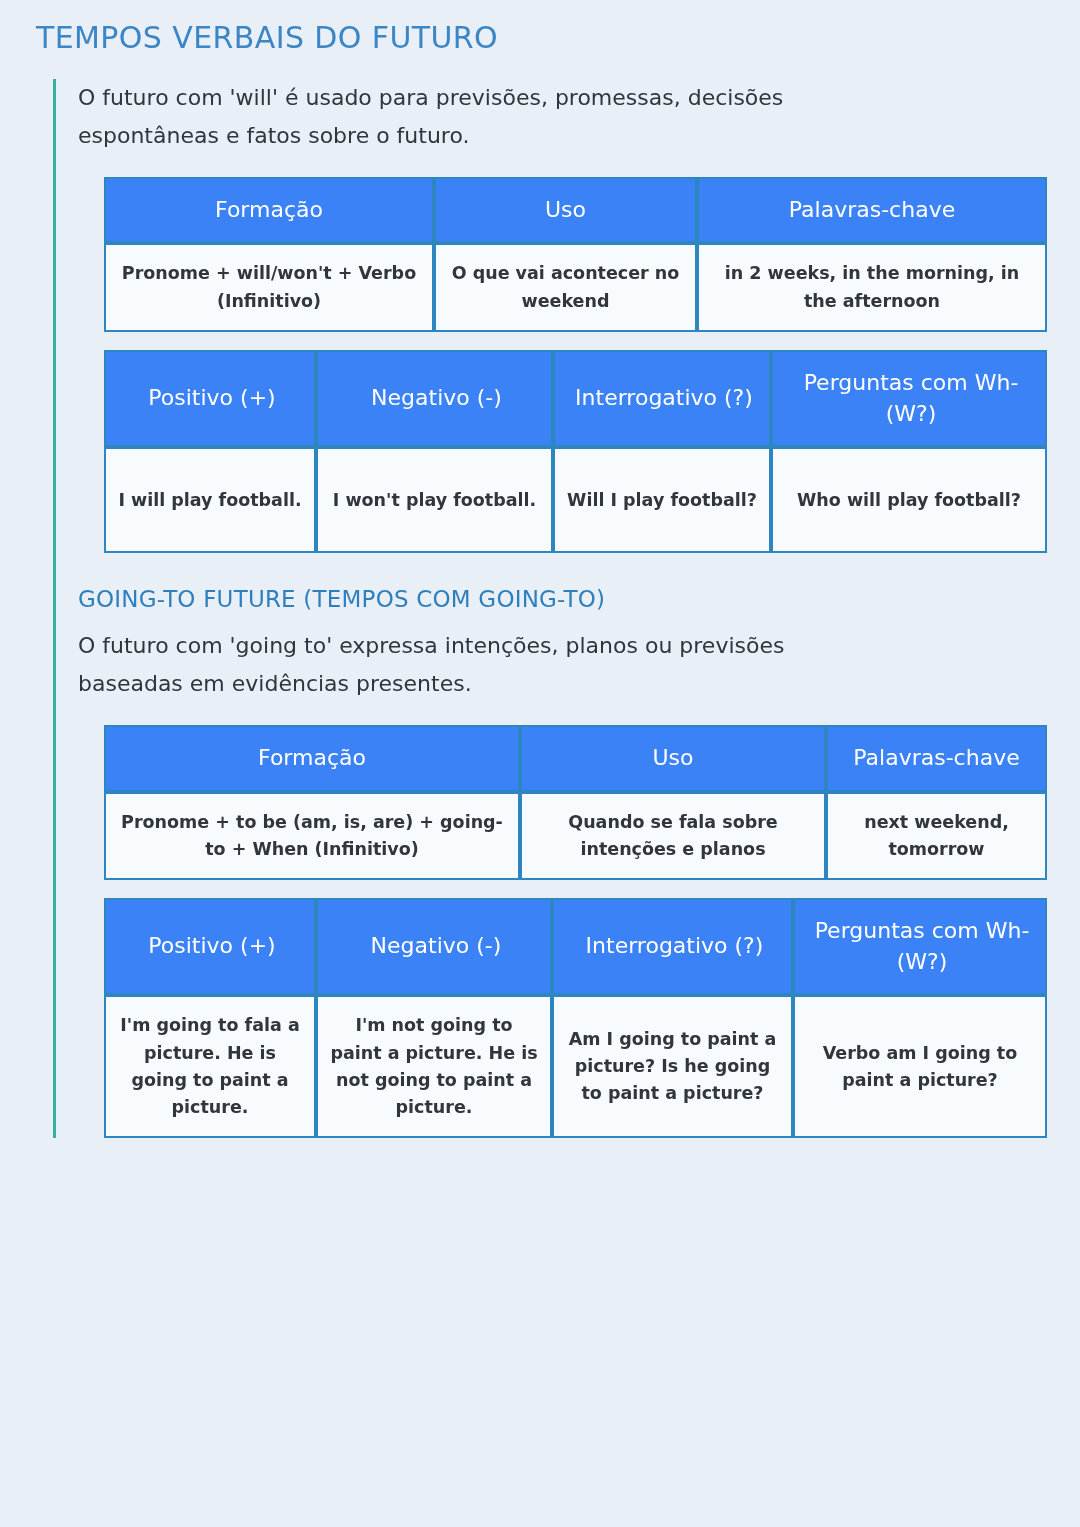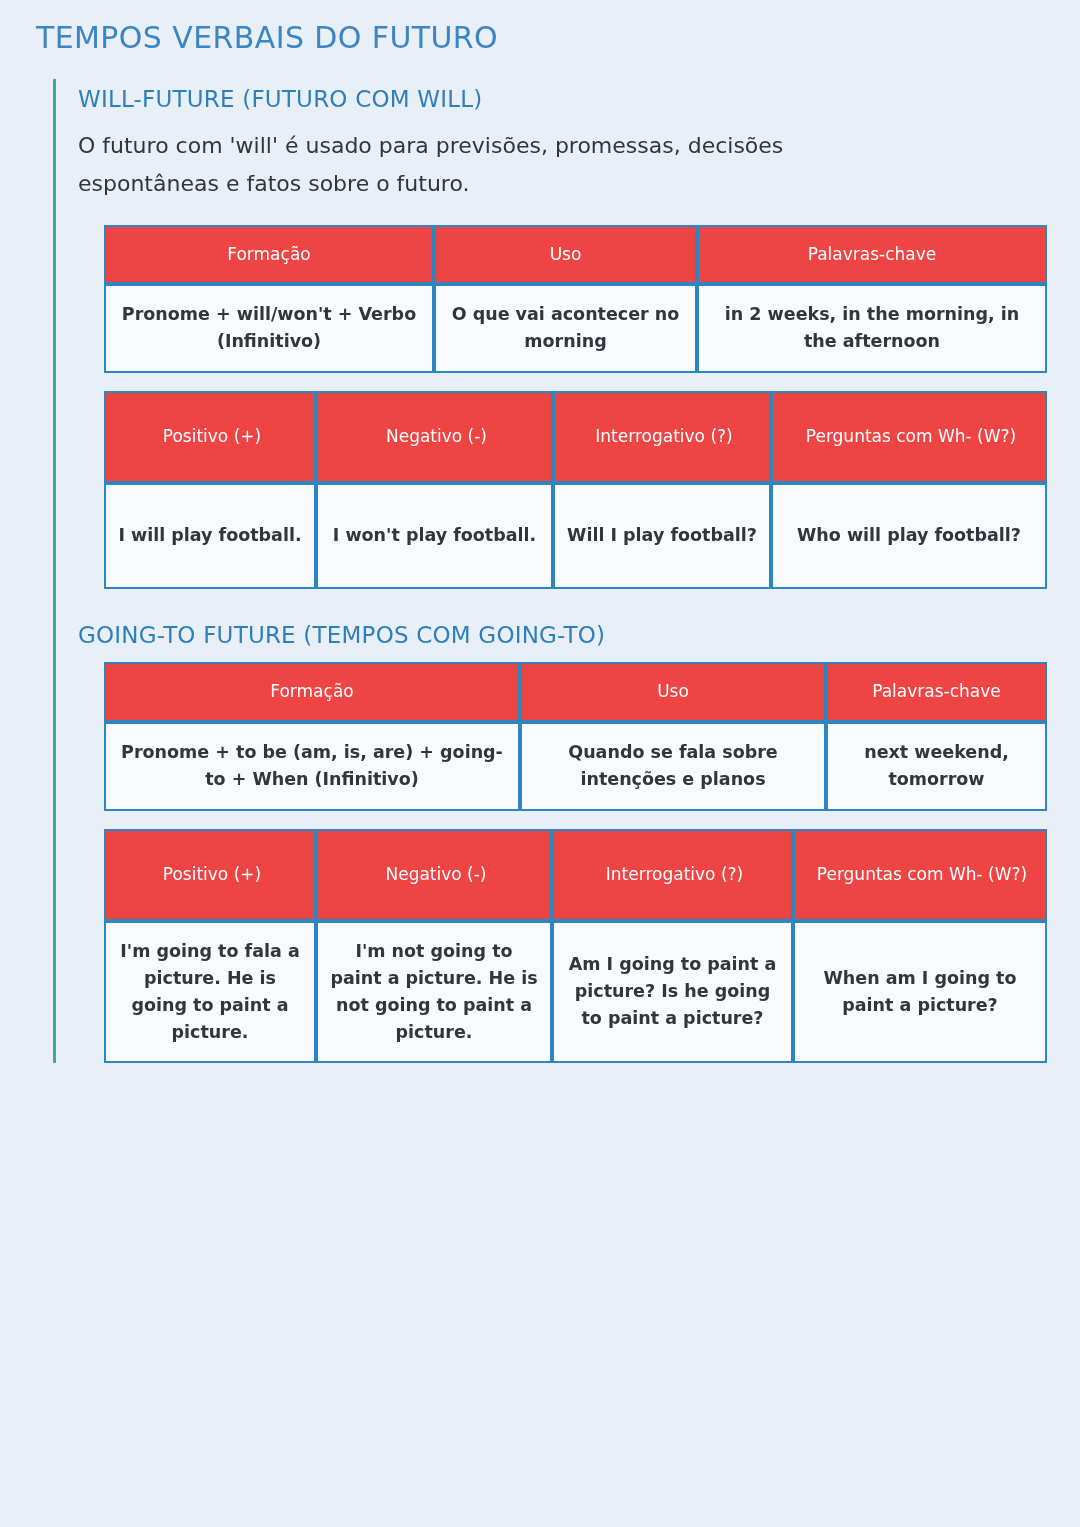--- a/index.html
+++ b/index.html
@@ -76,23 +76,23 @@
 
   .tbl {
     border-collapse: separate;
     border-spacing: 0;
     width: 943px;
     margin: 0 0 18px 26px;
     table-layout: fixed;
   }
 
   .tbl th {
-    background: #ef4444;
+    background: #3b82f6;
     color: #ffffff;
-    font-size: 17px;
+    font-size: 22px;
     font-weight: 400;
     text-align: center;
     padding: 16px 8px;
     border: 2px solid #2e86c1;
     line-height: 1.4;
     vertical-align: middle;
   }
 
   .tbl td {
     background: #f8fbfd;
@@ -138,41 +138,40 @@
 <body>
 
 <div class="page">
 
   <h1 class="doc-title">TEMPOS VERBAIS DO FUTURO</h1>
 
   <div class="sections">
     <div class="accent-rail"></div>
 
     <section class="section will">
-      <h2 class="section-heading">WILL-FUTURE (FUTURO COM WILL)</h2>
 
       <p class="section-desc">O futuro com 'will' é usado para previsões, promessas, decisões espontâneas e fatos sobre o futuro.</p>
 
       <table class="tbl t1 t-formation">
         <colgroup>
             <col class="c1">
             <col class="c2">
             <col class="c3">
           </colgroup>
         <thead>
           <tr>
             <th>Formação</th>
             <th>Uso</th>
             <th>Palavras-chave</th>
           </tr>
         </thead>
         <tbody>
           <tr>
             <td>Pronome + will/won't + Verbo (Infinitivo)</td>
-            <td>O que vai acontecer no morning</td>
+            <td>O que vai acontecer no weekend</td>
             <td>in 2 weeks, in the morning, in the afternoon</td>
           </tr>
         </tbody>
       </table>
 
       <table class="tbl t2 t-forms">
         <colgroup>
             <col class="c1">
             <col class="c2">
             <col class="c3">
@@ -193,20 +192,21 @@
             <td>Will I play football?</td>
             <td>Who will play football?</td>
           </tr>
         </tbody>
       </table>
     </section>
 
     <section class="section going">
       <h2 class="section-heading">GOING-TO FUTURE (TEMPOS COM GOING-TO)</h2>
 
+      <p class="section-desc">O futuro com 'going to' expressa intenções, planos ou previsões baseadas em evidências presentes.</p>
 
       <table class="tbl t3 t-formation">
         <colgroup>
             <col class="c1">
             <col class="c2">
             <col class="c3">
           </colgroup>
         <thead>
           <tr>
             <th>Formação</th>
@@ -236,19 +236,19 @@
             <th>Negativo (-)</th>
             <th>Interrogativo (?)</th>
             <th>Perguntas com Wh- (W?)</th>
           </tr>
         </thead>
         <tbody>
           <tr>
             <td>I'm going to fala a picture. He is going to paint a picture.</td>
             <td>I'm not going to paint a picture. He is not going to paint a picture.</td>
             <td>Am I going to paint a picture? Is he going to paint a picture?</td>
-            <td>When am I going to paint a picture?</td>
+            <td>Verbo am I going to paint a picture?</td>
           </tr>
         </tbody>
       </table>
     </section>
   </div>
 </div>
 
 </body></html>

